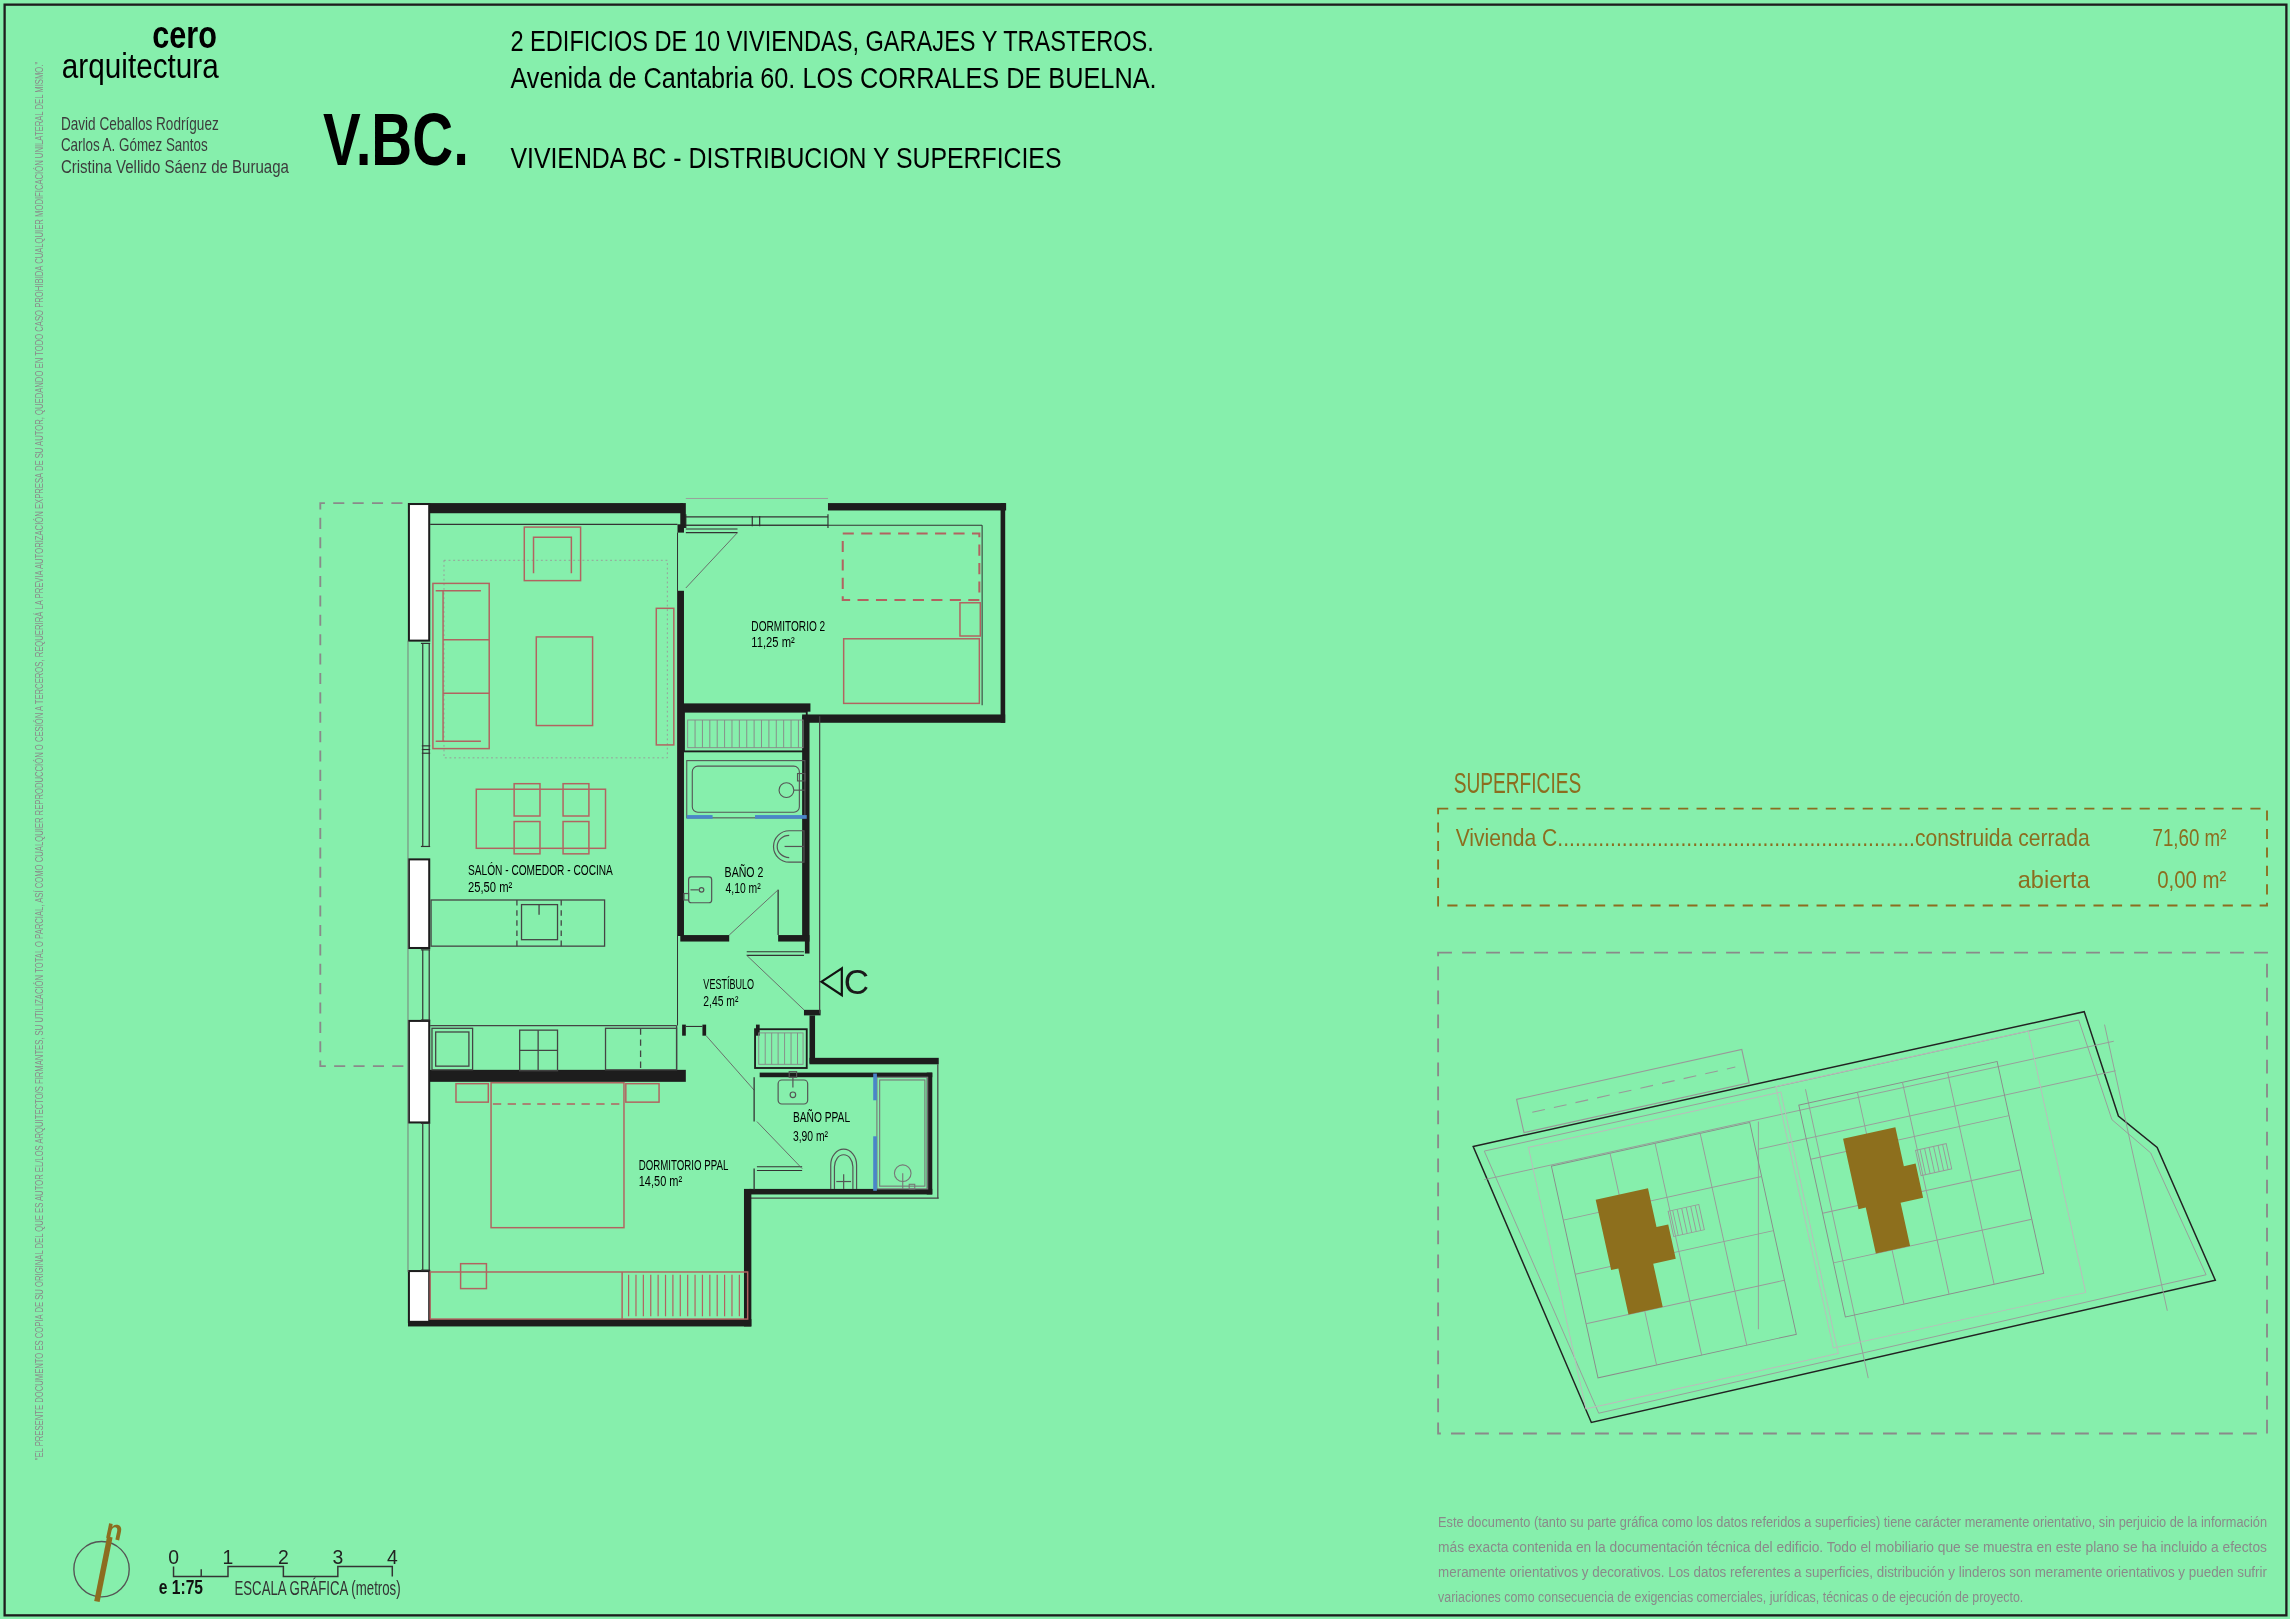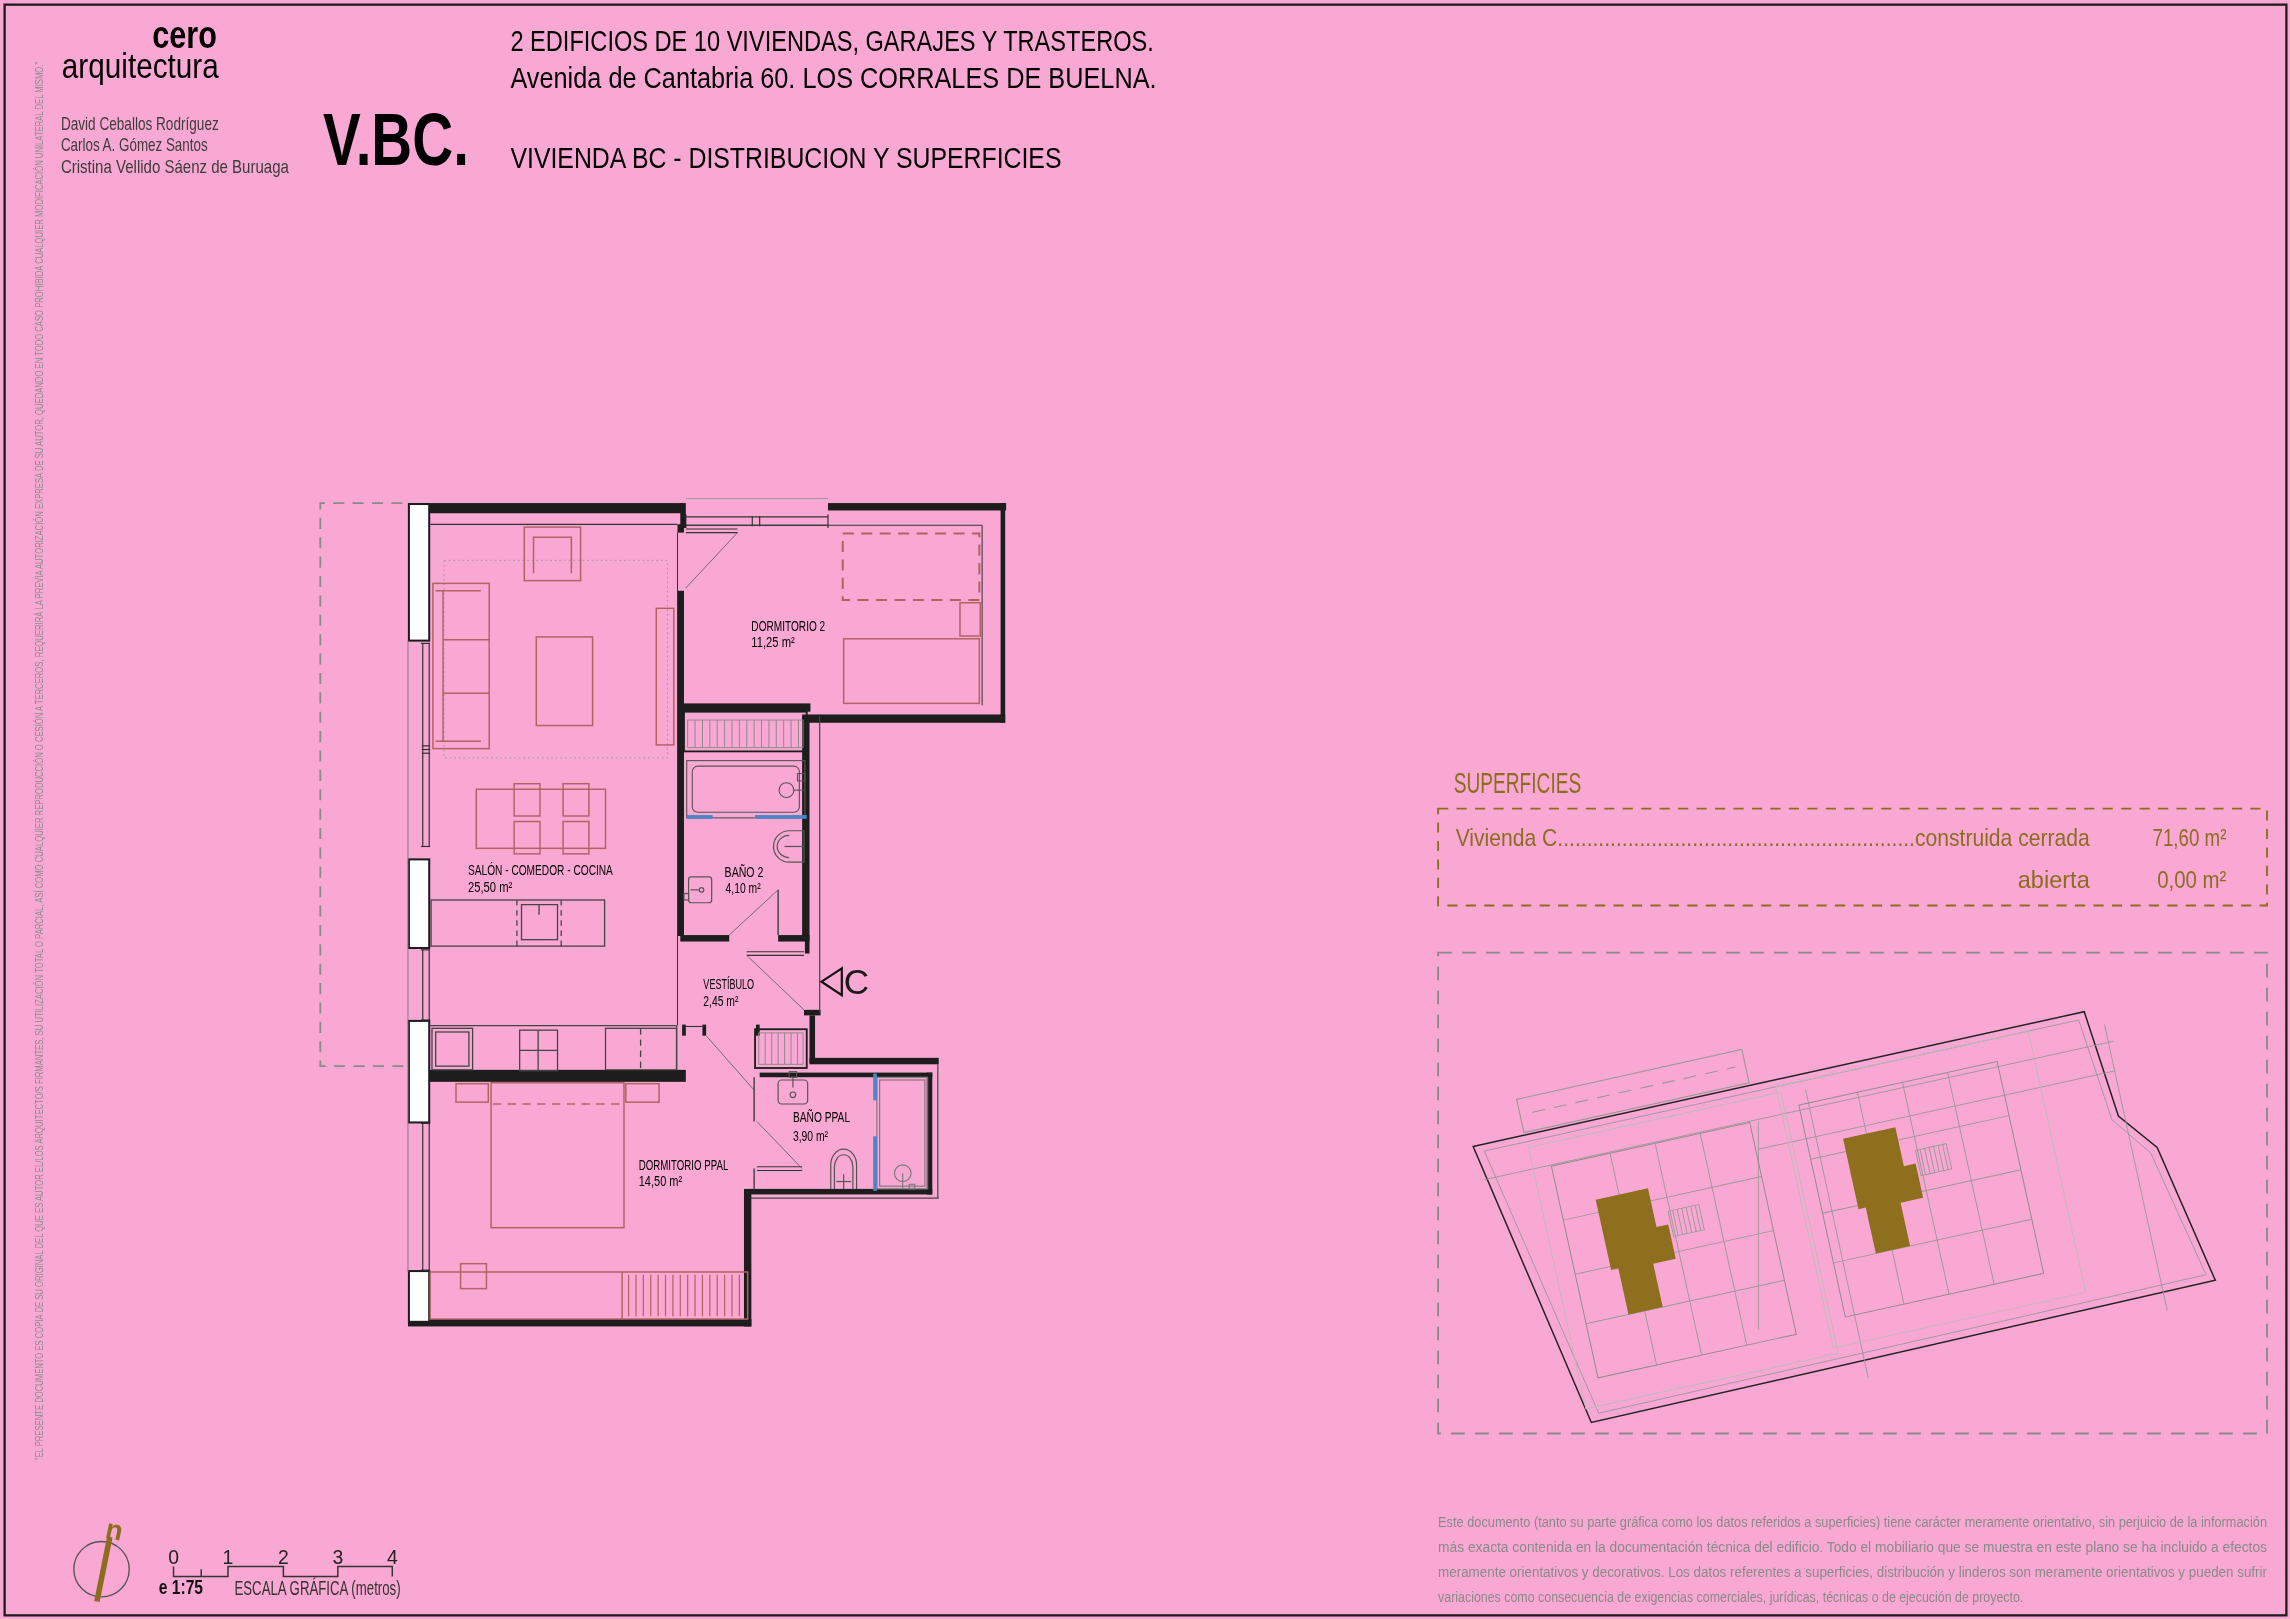--- a/index.html
+++ b/index.html
@@ -1,15 +1,15 @@
 <!DOCTYPE html>
 <html style="font-size:14.8px"><head><meta charset="utf-8">
 <style>
 html,body{margin:0;padding:0;background:#fff;}
-#page{position:relative;width:2291px;height:1620px;background:#f9a8d4;overflow:hidden;font-family:"Liberation Sans",sans-serif;}
+#page{position:relative;width:2291px;height:1620px;background:#86efac;overflow:hidden;font-family:"Liberation Sans",sans-serif;}
 svg{position:absolute;top:0;left:0;}
 text{font-family:"Liberation Sans",sans-serif;}
 
 </style></head>
 <body>
 <div id="page">
 <svg width="2291" height="1620" viewBox="0 0 2482 1755">
 
 <rect x="5" y="5" width="2472" height="1745" fill="none" stroke="#1d1d1d" stroke-width="2.5"></rect>
 

